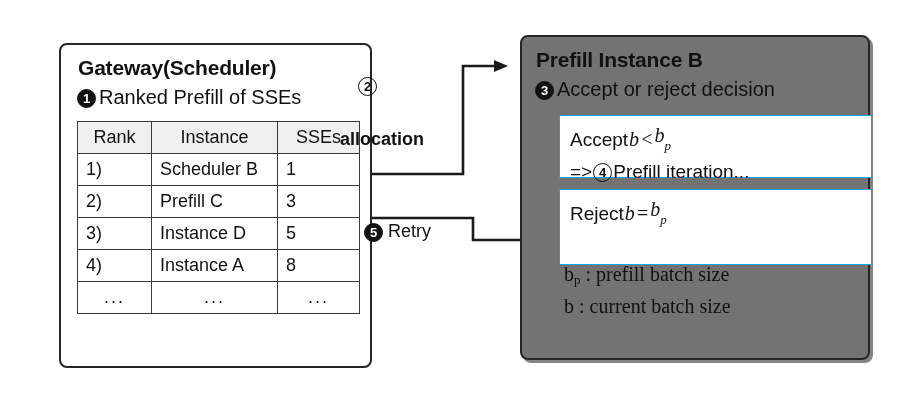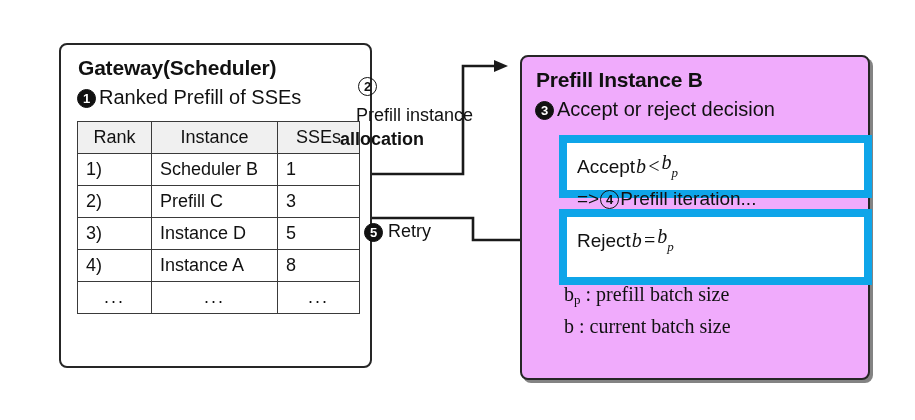--- a/index.html
+++ b/index.html
@@ -6,21 +6,21 @@
   body{
     width:915px;height:420px;background:#ffffff;
     font-family:"Liberation Sans",sans-serif;color:#1a1a1a;
     overflow:hidden;position:relative;
   }
   #stage{position:absolute;left:0;top:0;width:915px;height:420px;}
 
   
   .panel{position:absolute;box-sizing:border-box;border:2.5px solid #262626;border-radius:8px;margin-left:12px;}
   #gateway-panel{left:47px;top:43px;width:313px;height:325px;background:#ffffff;}
-  #prefill-panel{left:508px;top:55px;width:350px;height:325px;background:#f0abfc;
+  #prefill-panel{left:508px;top:35px;width:350px;height:325px;background:#737373;
                  box-shadow:3px 3px 0 rgba(30,30,30,0.55);text-align:center;}
 
   .panel-title{position:absolute;font-weight:bold;font-size:21px;letter-spacing:-0.2px;
                white-space:nowrap;color:#111;}
   #gateway-title{left:17px;top:11px;}
   #prefill-title{left:14px;top:11px;}
 
   .step-line{position:absolute;font-size:20px;white-space:nowrap;display:flex;
              align-items:center;gap:3px;color:#111;}
   #gateway-step{left:16px;top:41px;}
@@ -41,21 +41,21 @@
     text-align:left;padding:3px 8px;height:32px;box-sizing:border-box;color:#111;
   }
   #ranked-table th{background:#f0f0f0;text-align:center;}
   #ranked-table col.c-rank{width:74px;}
   #ranked-table col.c-inst{width:126px;}
   #ranked-table col.c-sse{width:82px;}
   #ranked-table td.dots,#ranked-table td.dots{text-align:center;letter-spacing:2px;}
   #ranked-table tr.dots-row td:first-child{text-align:center;}
 
   
-  .decision-box{position:absolute;box-sizing:border-box;border:8px solid #0ea5e9;
+  .decision-box{position:absolute;box-sizing:border-box;border:1px solid #0ea5e9;
                 background:#ffffff;left:37px;width:313px;padding:5px 10px 6px 10px;}
   #accept-box{top:78px;height:63px;}
   #reject-box{top:152px;height:76px;}
   .dline{font-size:19px;white-space:nowrap;display:flex;align-items:center;gap:1px;
          line-height:29px;color:#111;}
 
   .math{font-family:"Liberation Serif",serif;font-style:italic;font-size:20px;}
   .math .sub{font-size:13px;vertical-align:sub;font-style:italic;position:relative;top:3px;}
 
   .legend{position:absolute;left:42px;font-family:"Liberation Serif",serif;
@@ -134,21 +134,20 @@
           <td class="dots">...</td>
           <td class="dots">...</td>
         </tr>
       </tbody>
     </table>
   </div>
 
   <div class="conn-label" id="alloc-num">
     <span class="circ hollow">2</span>
   </div>
-  <div class="conn-label" id="alloc-l1">Prefill instance</div>
   <div class="conn-label" id="alloc-l2">allocation</div>
 
   <div class="conn-label" id="retry-label">
     <span class="circ filled">5</span>
     <span>Retry</span>
   </div>
 
   <div class="panel" id="prefill-panel">
 
     <div class="panel-title" id="prefill-title">Prefill Instance B</div>

